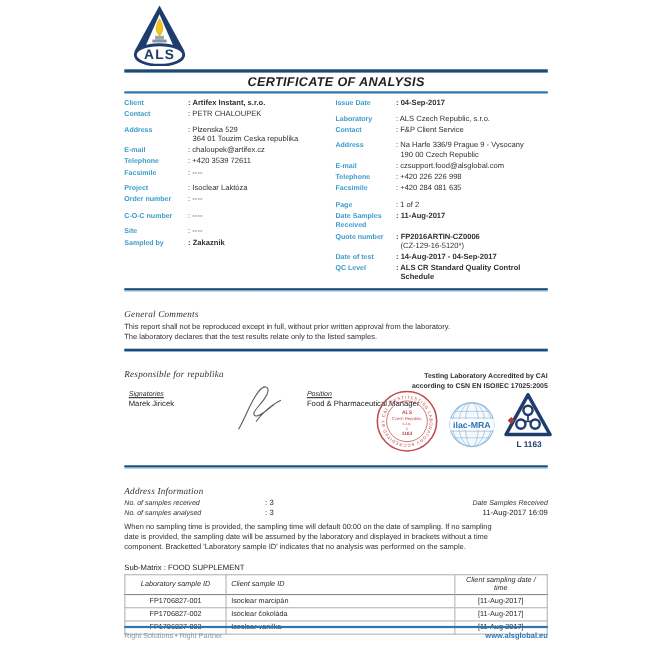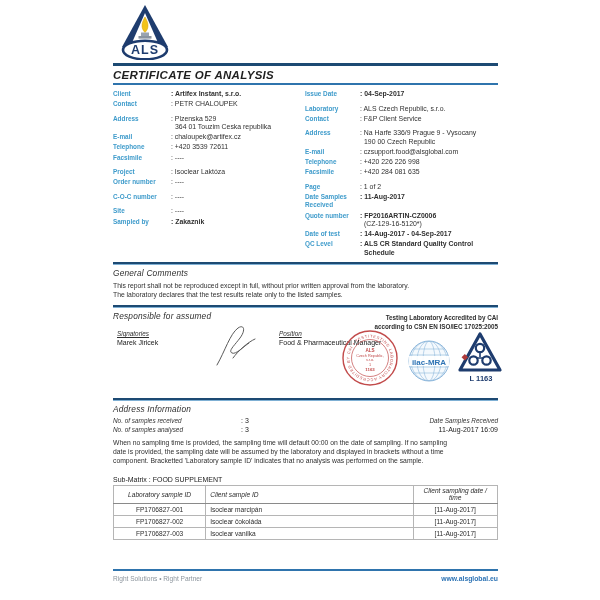--- a/index.html
+++ b/index.html
@@ -6,42 +6,42 @@
   .page{position:relative;width:600px;height:588px;background:#ffffff;overflow:hidden;
         font-family:"Liberation Sans",sans-serif;color:#3a3a3a;}
 
   
   .logo{position:absolute;left:121px;top:4px;}
 
   
   .content{position:absolute;left:113px;top:63px;width:385px;}
 
   .rule-top{height:2.5px;background:#1d4a73;}
-  .doc-title{font-size:11.5px;font-weight:bold;font-style:italic;
+  .doc-title{text-align:center;font-size:11.5px;font-weight:bold;font-style:italic;
              color:#1f1f1f;padding:3px 0 2.5px;letter-spacing:.3px;}
   .rule-mid{height:2px;background:#2f74ad;}
 
   
   .info-grid{display:flex;margin-top:5px;}
   .col-l{width:192px;}
   .col-r{width:193px;}
   .irow{display:flex;margin-bottom:1.5px;line-height:8.6px;}
   .gap{margin-top:6px;}
   .ilabel{flex:0 0 58px;font-size:6.4px;font-weight:bold;color:#3e9bcb;}
   .col-r .ilabel{flex:0 0 55px;}
   .ibody{flex:1;font-size:6.9px;color:#303030;}
   .ival::before{content:": ";white-space:pre;}
   .l2{padding-left:4px;}
   .b{font-weight:bold;}
   .wo{margin-bottom:7px;}
   .wo .ival{font-size:8.6px;font-weight:bold;letter-spacing:.2px;}
 
   .divider{height:3px;background:linear-gradient(to bottom,#1d4a73 55%,#7fb0d4 45%);margin-top:3px;}
 
-  .sec-head{font-style:italic;font-size:8.3px;color:#2e2e2e;margin:3px 0 3px;letter-spacing:.2px;}
+  .sec-head{font-style:italic;font-size:8.3px;color:#2e2e2e;margin:16px 0 3px;letter-spacing:.2px;font-family:Liberation Serif, serif;}
   .gc-line{font-size:6.8px;line-height:9.2px;color:#303030;}
   .gc{padding-bottom:3px;}
 
   
   .resp{position:relative;height:84px;}
   .accr{position:absolute;right:0;top:3px;text-align:right;font-size:6.3px;font-weight:bold;
         line-height:8.6px;color:#2e2e2e;}
   .sig-label{position:absolute;font-size:6.4px;font-style:italic;text-decoration:underline;color:#2e2e2e;}
   .sig-name{position:absolute;font-size:7px;color:#202020;}
   .lab-signatories{left:4px;top:19px;}
@@ -218,21 +218,21 @@
 
     <div class="gc">
       <div class="sec-head">General Comments</div>
       <div class="gc-line">This report shall not be reproduced except in full, without prior written approval from the laboratory.</div>
       <div class="gc-line">The laboratory declares that the test results relate only to the listed samples.</div>
     </div>
 
     <div class="divider"></div>
 
     <div class="resp">
-      <div class="sec-head">Responsible for assumed</div>
+      <div class="sec-head">Responsible for republika</div>
       <div class="accr">
         <span style="display:block">Testing Laboratory Accredited by CAI</span>
         <span style="display:block">according to CSN EN ISO/IEC 17025:2005</span>
       </div>
       <div class="sig-label lab-signatories">Signatories</div>
       <div class="sig-name name-signatory">Marek Jiricek</div>
       <div class="sig-label lab-position">Position</div>
       <div class="sig-name name-position">Food &amp; Pharmaceutical Manager</div>
 
       <svg class="sig-svg" width="58" height="48" viewBox="0 0 58 48">

